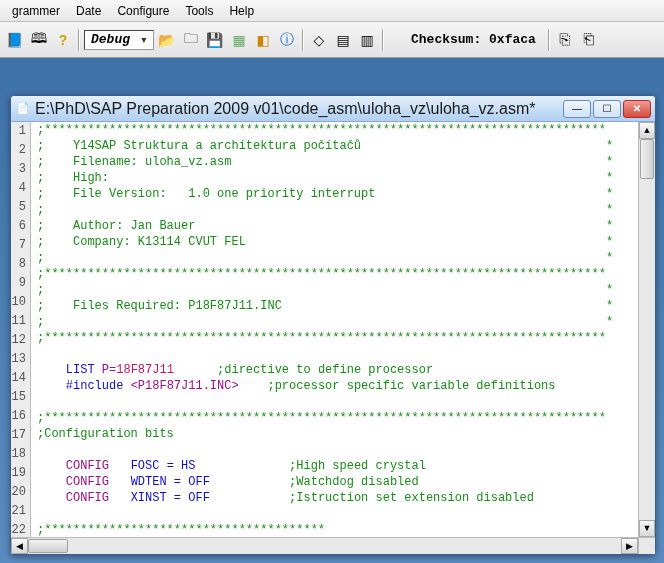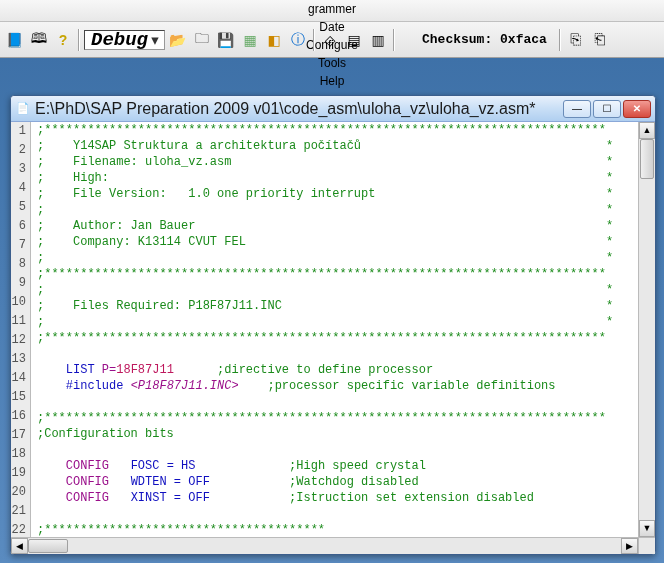--- a/index.html
+++ b/index.html
@@ -13,21 +13,20 @@
   position: relative;
 }
 .menubar {
   background: linear-gradient(180deg, #f7f7f7 0%, #e8e8e8 100%);
   height: 22px;
   display: flex;
   align-items: center;
   padding: 0 4px;
   border-bottom: 1px solid #c0c0c0;
   font-size: 12px;
-  flex-direction: column;
 }
 .menu-item {
   padding: 2px 8px;
   cursor: pointer;
 }
 .toolbar {
   background: linear-gradient(180deg, #f5f5f5 0%, #e3e3e3 100%);
   height: 36px;
   display: flex;
   align-items: center;
@@ -61,21 +60,21 @@
   font-size: 14px;
 }
 .combo {
   display: inline-flex;
   align-items: center;
   border: 1px inset #999;
   background: #fff;
   height: 20px;
   padding: 0 2px 0 6px;
   font-family: "Courier New", monospace;
-  font-size: 19px;
+  font-size: 13px;
   font-weight: bold;
   font-style: italic;
   min-width: 70px;
   cursor: pointer;
 }
 .combo .caret {
   width: 14px;
   text-align: center;
   font-style: normal;
   font-weight: normal;
@@ -172,21 +171,21 @@
 .code {
   font-family: "Courier New", monospace;
   font-size: 12px;
   line-height: 16px;
   white-space: pre;
   padding-left: 6px;
 }
 .code .cmt { color: #1a8a1a; }
 .code .kw  { color: #1010c0; }
 .code .dir { color: #9a0f8a; }
-.code .inc { color: #9a0f8a; font-style: italic; }
+.code .inc { color: #9a0f8a; }
 .code .num { color: #be185d; font-family: Liberation Mono, monospace; }
 
 .vscroll {
   width: 17px;
   background: #e8e8e8;
   border-left: 1px solid #bbb;
   display: flex;
   flex-direction: column;
 }
 .vscroll .arrow, .hscroll .arrow {

